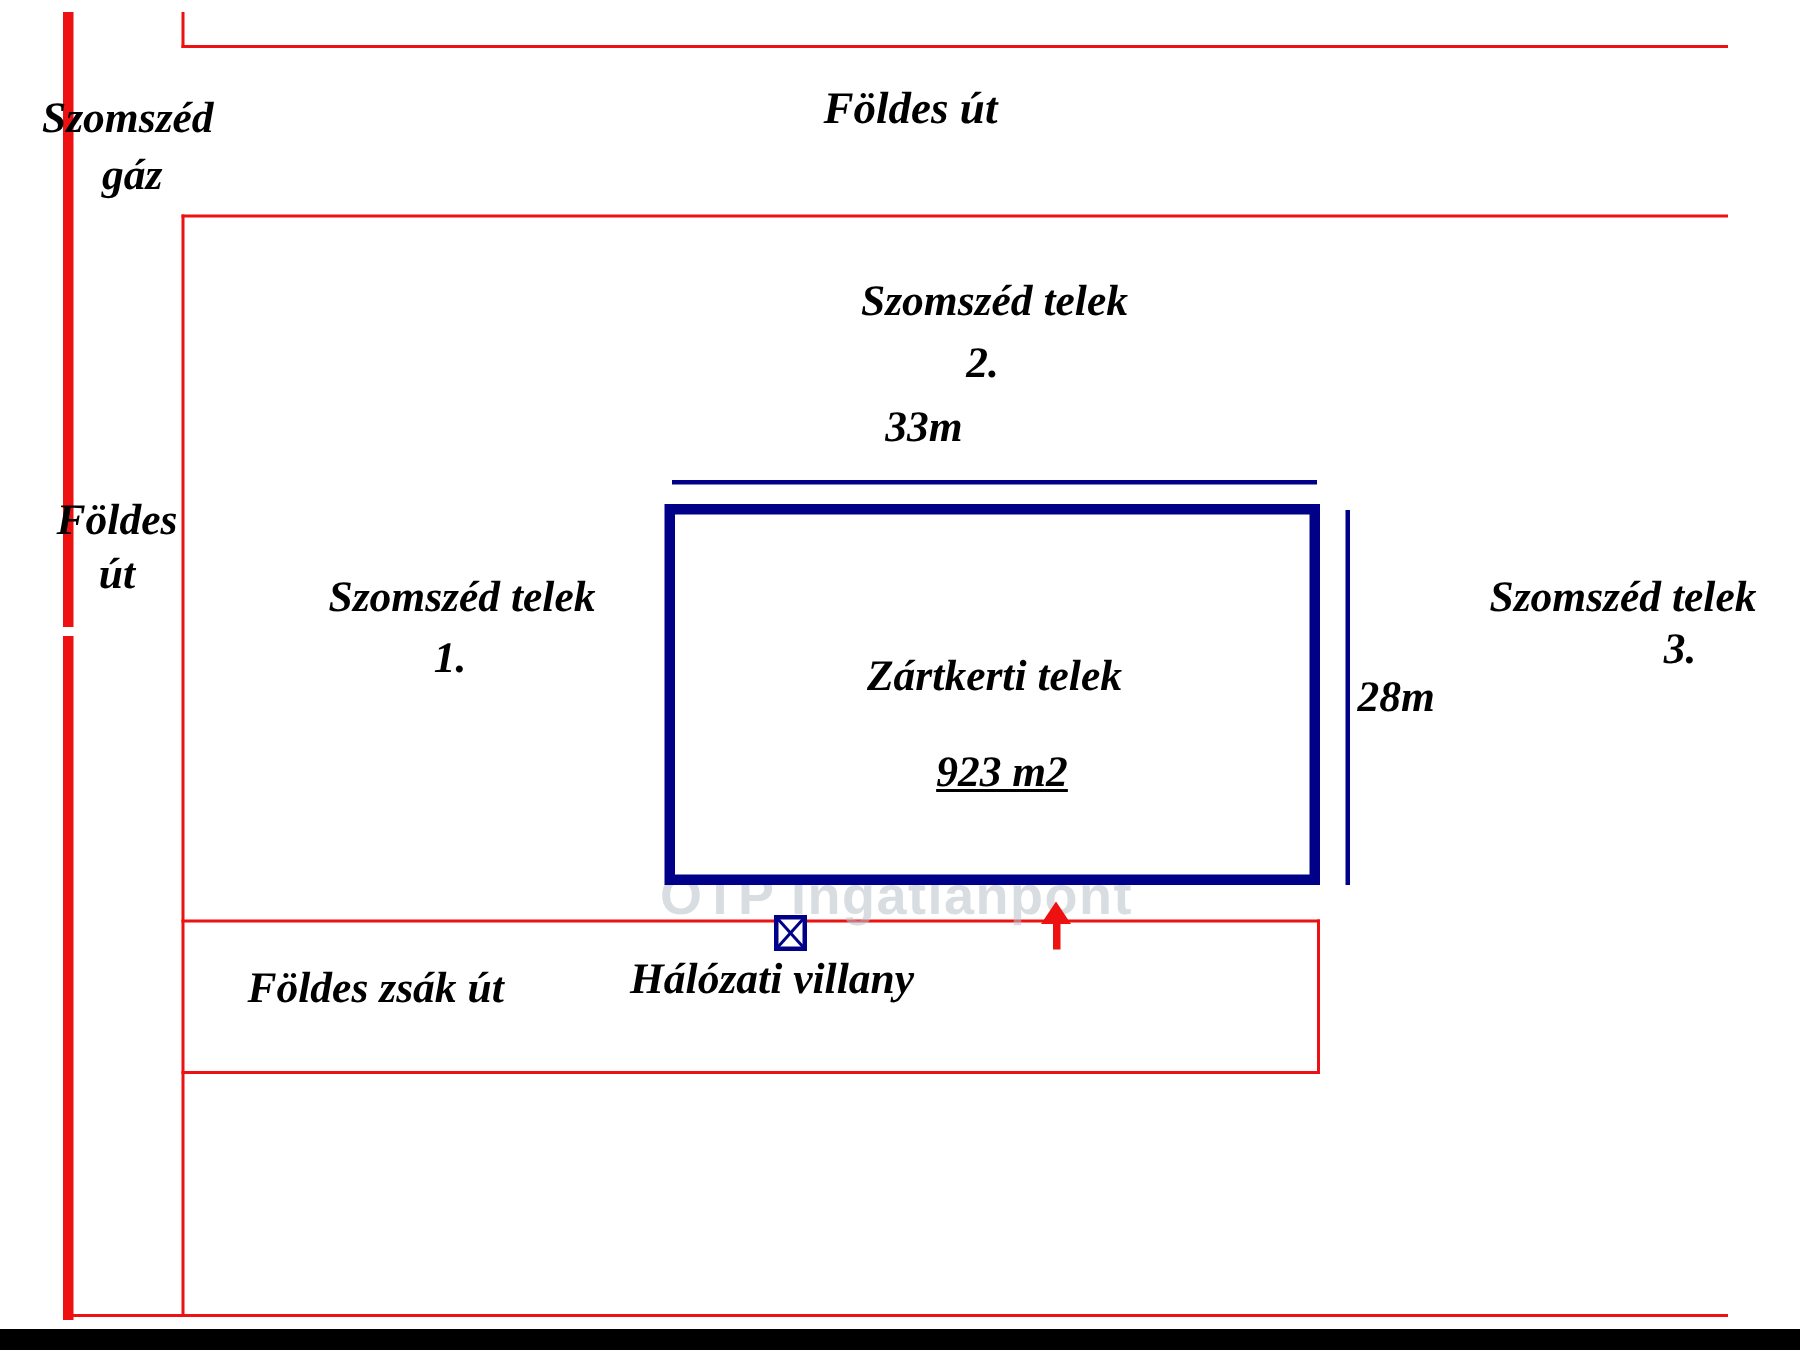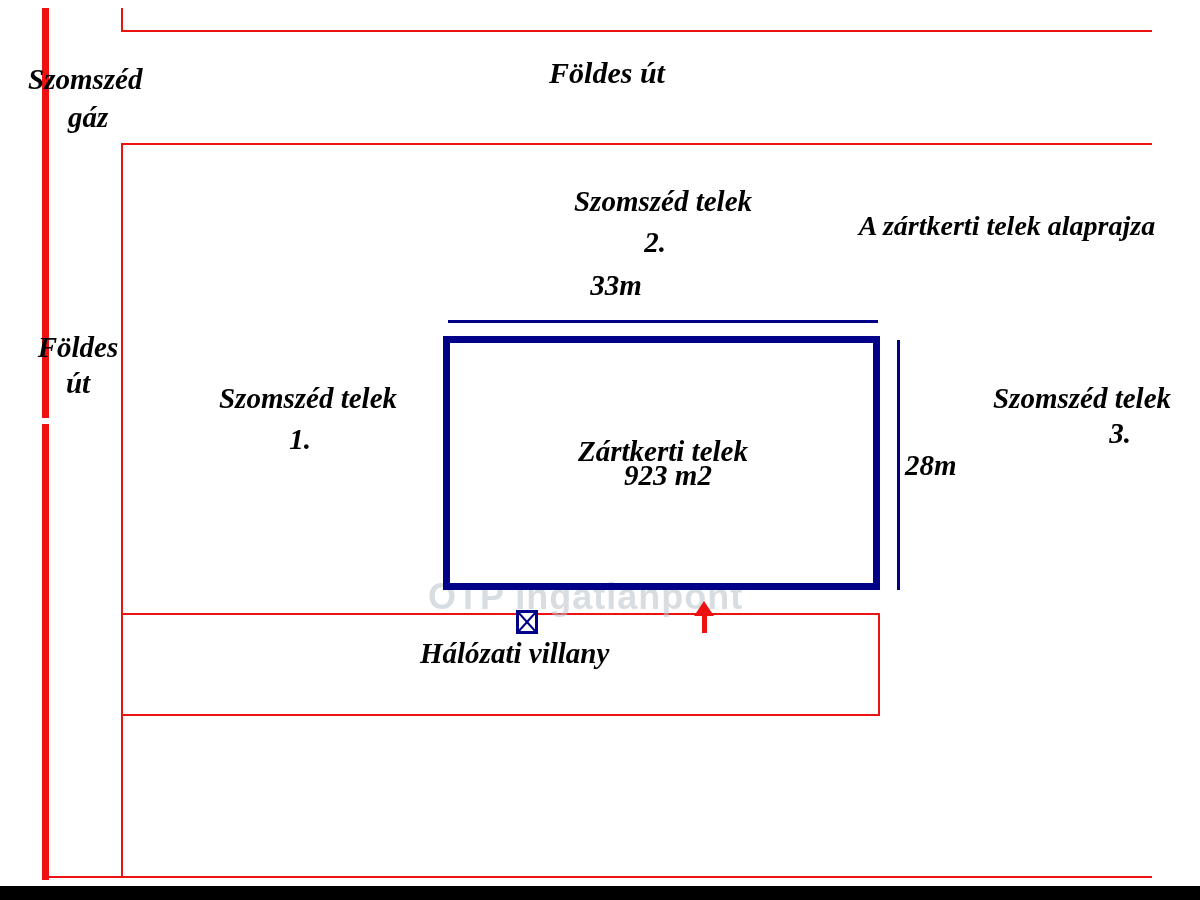--- a/index.html
+++ b/index.html
@@ -23,21 +23,21 @@
     font-weight:bold;font-style:italic;
     font-size:29px;line-height:1.1;white-space:nowrap;
   }
   .ctr{transform:translateX(-50%);}
   .plot-rect{
     position:absolute;left:443px;top:336px;width:437px;height:254px;
     border:7px solid var(--plot-navy,#000088);
     box-sizing:border-box;z-index:2;background:transparent;
   }
   .watermark{
-    position:absolute;left:428px;top:576px;z-index:1;
+    position:absolute;left:440px;top:576px;z-index:1;
     font-family:"Liberation Sans", sans-serif;
     font-weight:bold;font-size:36px;letter-spacing:1px;
     color:var(--watermark-gray,#b9c2cb);opacity:0.55;white-space:nowrap;text-align:center;
   }
   .north-arrow{position:absolute;left:694px;top:601px;width:20px;z-index:3;}
   .north-arrow .head{
     width:0;height:0;margin:0 auto;
     border-left:10px solid transparent;border-right:10px solid transparent;
     border-bottom:15px solid var(--line-red,#ee1111);
   }
@@ -79,33 +79,33 @@
 
   <div class="lbl ctr" style="left:607px;top:56px;font-size:30px;">Földes út</div>
 
   <div class="lbl ctr" style="left:78px;top:332px;">Földes</div>
   <div class="lbl ctr" style="left:78px;top:368px;">út</div>
 
   <div class="lbl ctr" style="left:663px;top:186px;">Szomszéd telek</div>
   <div class="lbl ctr" style="left:655px;top:227px;">2.</div>
   <div class="lbl ctr" style="left:616px;top:270px;">33m</div>
 
-  <div class="lbl ctr" style="left:1007px;top:211px;font-size:28px;">A zártkerti telek alaprajza</div>
 
   <div class="lbl ctr" style="left:308px;top:383px;">Szomszéd telek</div>
   <div class="lbl ctr" style="left:300px;top:424px;">1.</div>
 
   <div class="lbl ctr" style="left:1082px;top:383px;">Szomszéd telek</div>
   <div class="lbl ctr" style="left:1120px;top:418px;">3.</div>
 
   <div class="lbl" style="left:905px;top:450px;">28m</div>
 
   <div class="lbl ctr" style="left:663px;top:416px;z-index:4;margin-top:20px;">Zártkerti telek</div>
-  <div class="lbl ctr" style="left:668px;top:460px;z-index:4;">923 m2</div>
+  <div class="lbl ctr" style="left:668px;top:500px;z-index:4;text-decoration:underline;">923 m2</div>
 
+  <div class="lbl" style="left:165px;top:644px;">Földes zsák út</div>
 
   <div class="lbl" style="left:420px;top:638px;">Hálózati villany</div>
 
   <div class="elec-symbol">
     <svg width="22" height="24" viewBox="0 0 22 24">
       <rect x="1.5" y="1.5" width="19" height="21" fill="#ffffff" stroke="#000088" stroke-width="3"></rect>
       <line x1="2" y1="2" x2="20" y2="22" stroke="#000088" stroke-width="2"></line>
       <line x1="20" y1="2" x2="2" y2="22" stroke="#000088" stroke-width="2"></line>
     </svg>
   </div>

